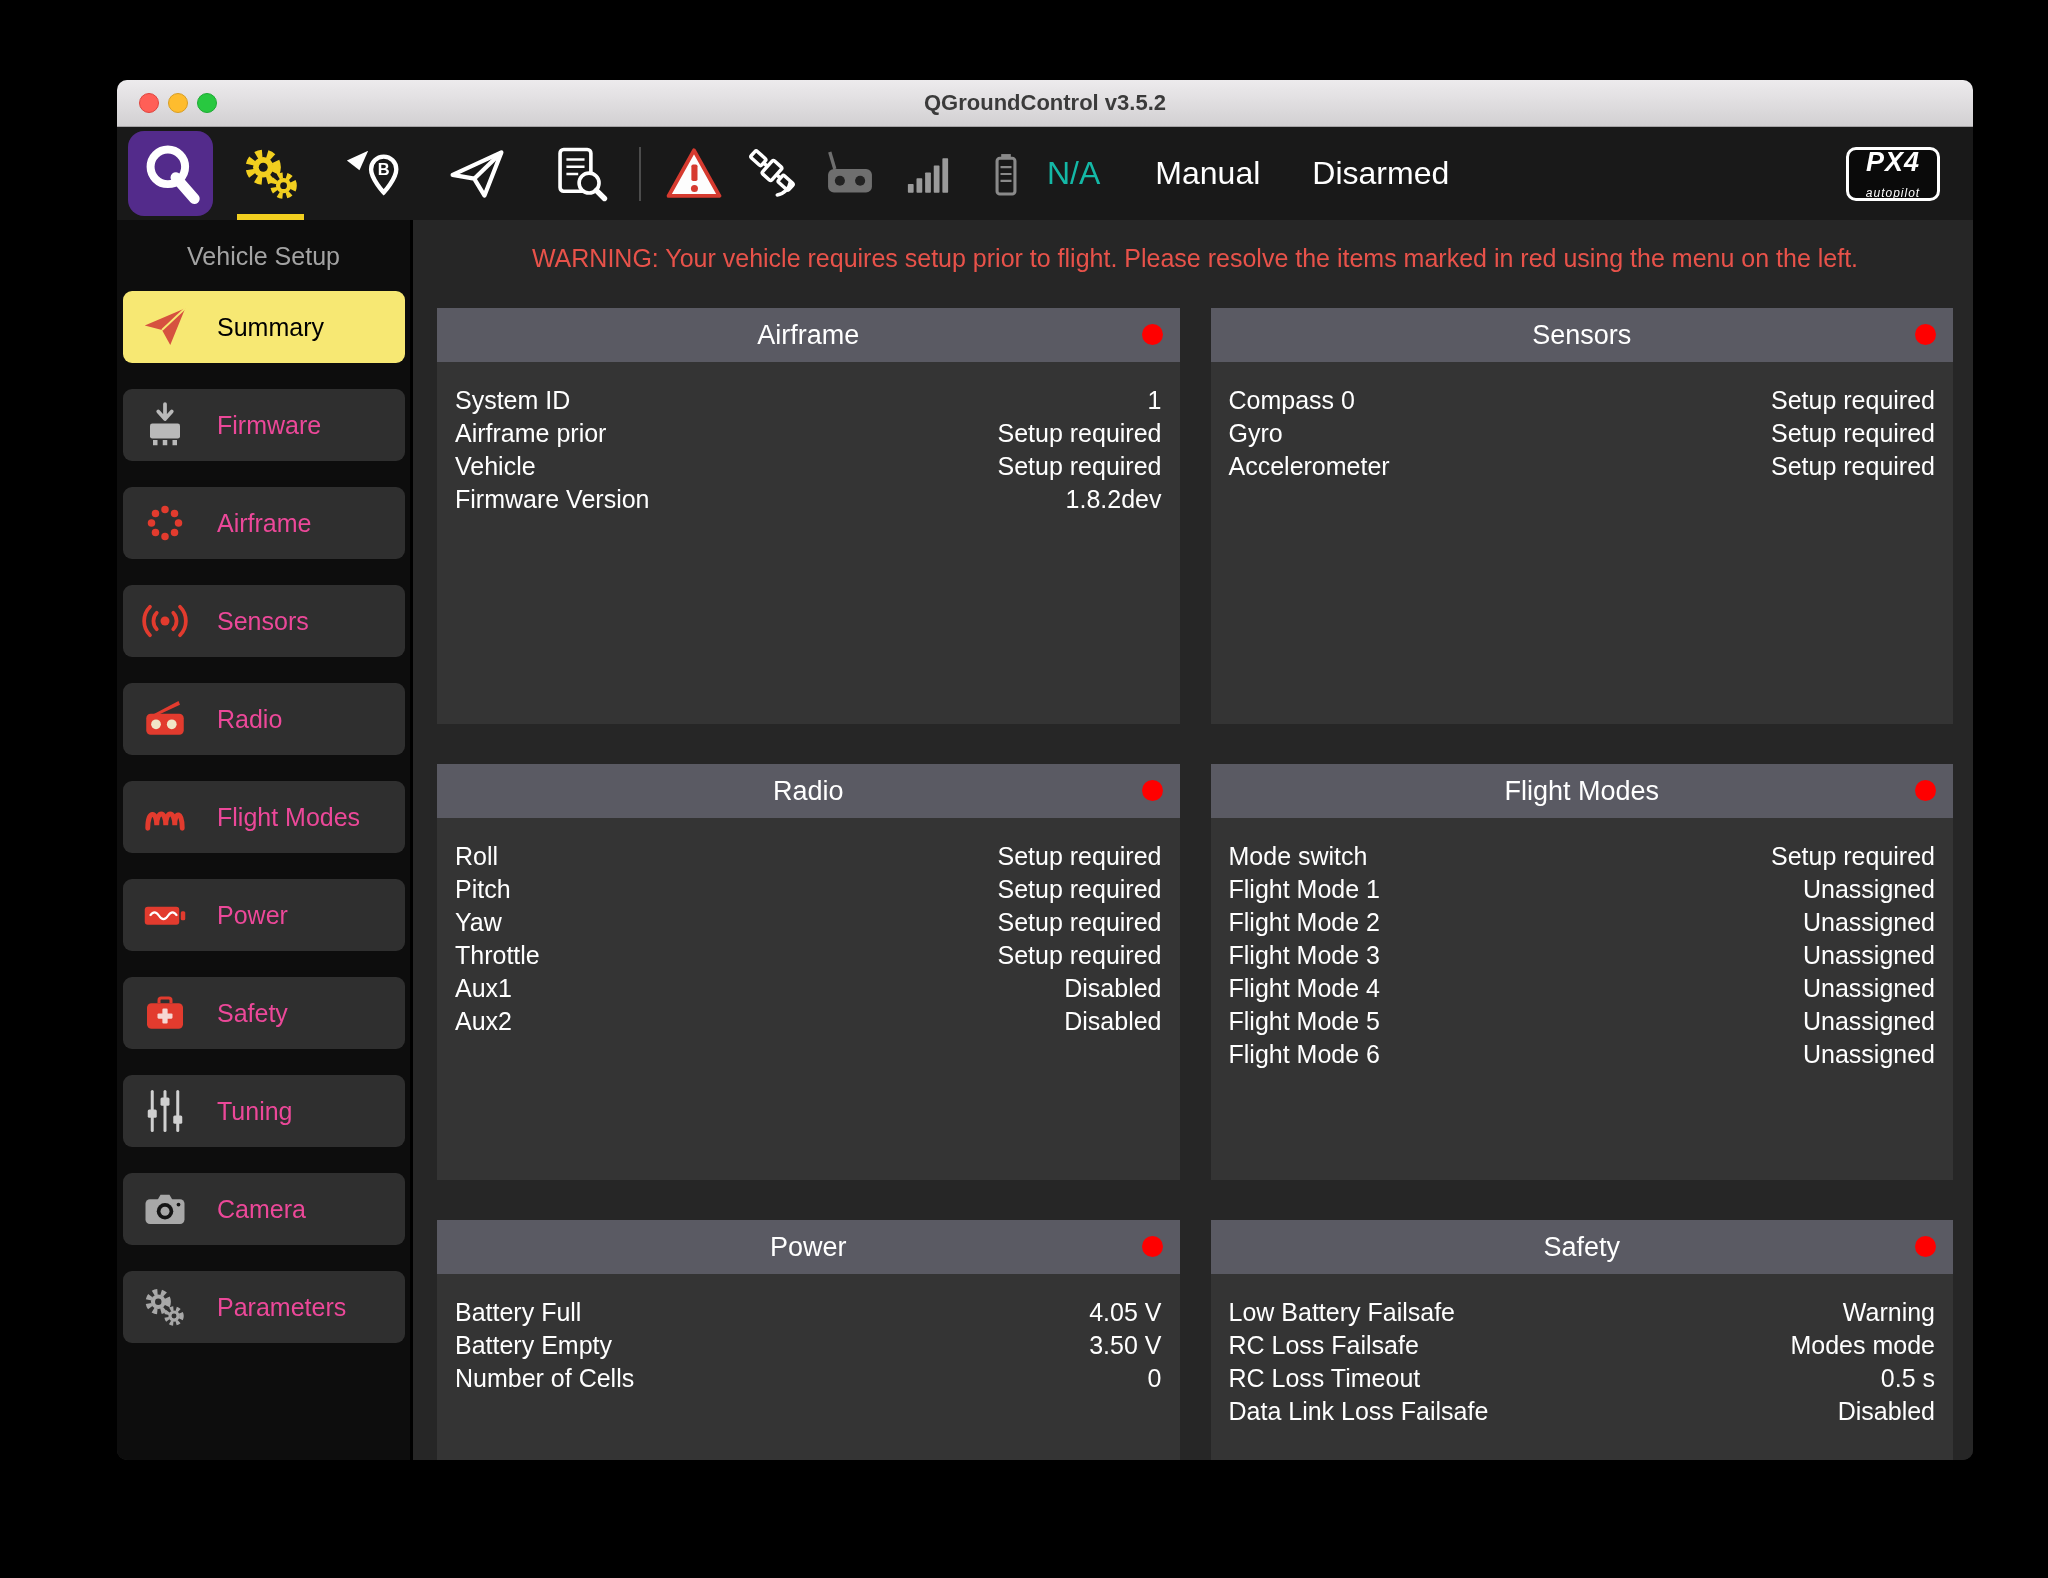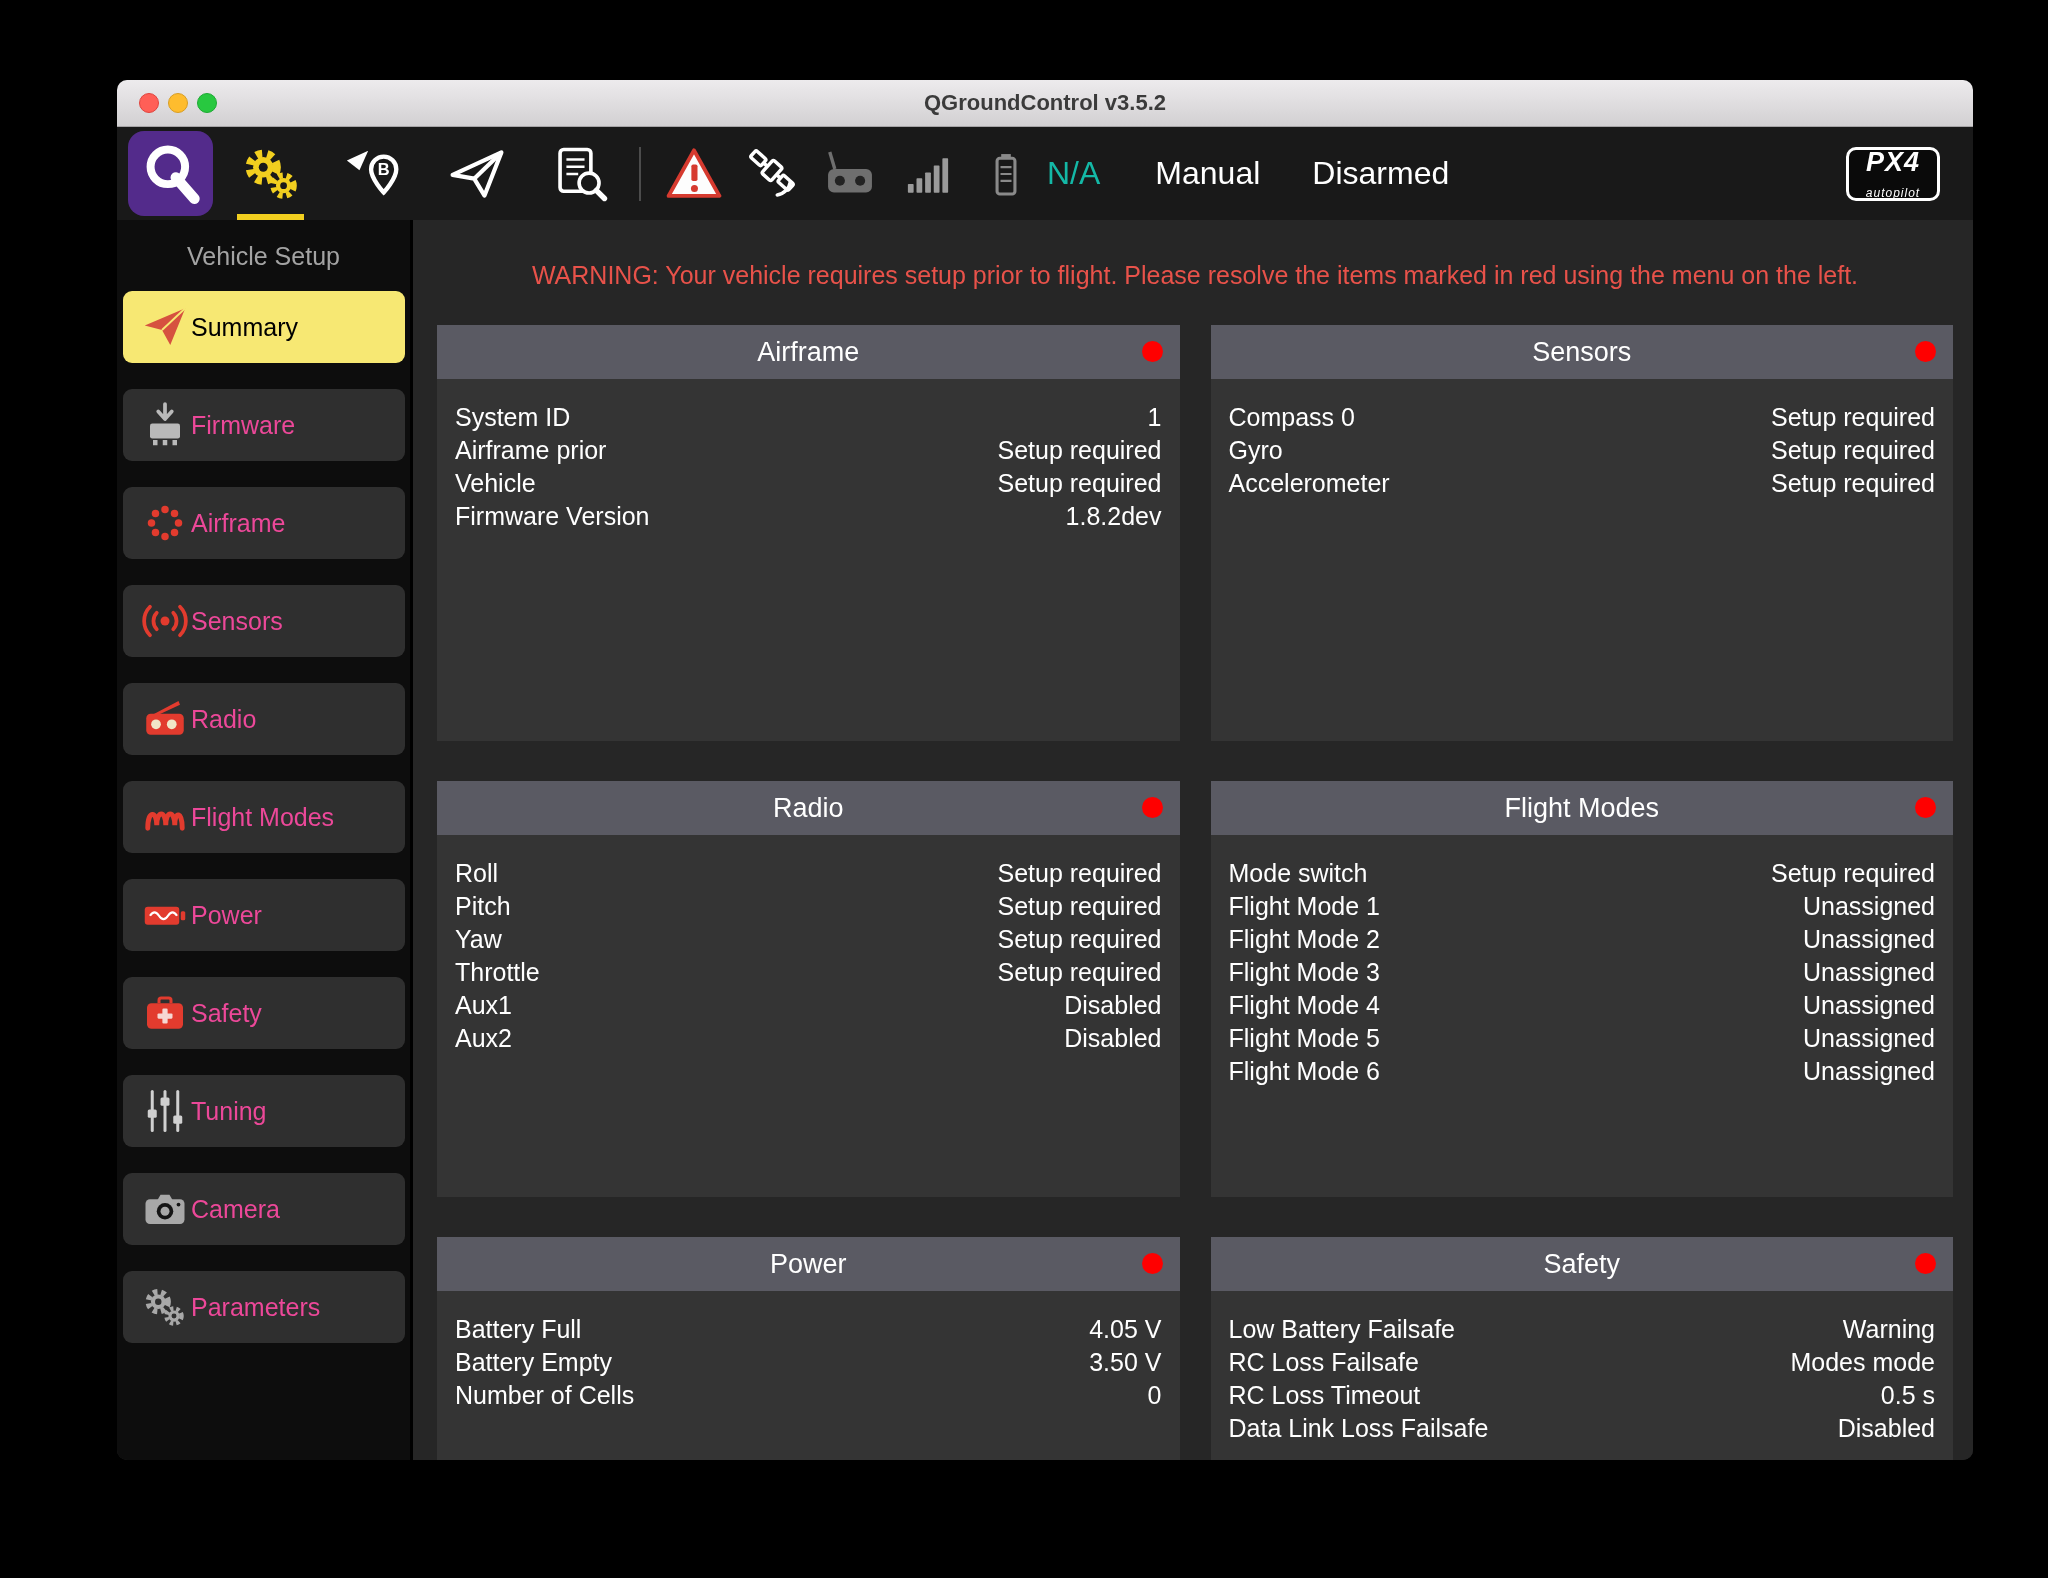--- a/index.html
+++ b/index.html
@@ -84,34 +84,34 @@
     border-right: 3px solid #000;
     padding-top: 14px;
     overflow: hidden;
   }
   .sidebar-title { color: #a3a3a3; font-size: 25px; text-align: center; height: 44px; line-height: 44px; }
   .sidebar-nav { padding: 13px 5px 0 6px; display: flex; flex-direction: column; gap: 26px; }
   .sidebar-item {
     height: 72px; flex: 0 0 72px;
     background: #2f2f2f; border-radius: 9px;
     display: flex; align-items: center;
-    padding-left: 16px; 
+    padding-left: 16px; gap: 26px;
     cursor: pointer;
   }
   .sidebar-item.selected { background: var(--accent-yellow, #f7e873); }
   .sidebar-item .icon { width: 52px; height: 52px; display: flex; align-items: center; justify-content: center; }
   .sidebar-item .icon svg { display: block; }
   .sidebar-item .label { color: #ec4899; font-size: 25px; white-space: nowrap; }
   .sidebar-item.selected .label { color: #000; }
   
   .main { flex: 1; padding: 14px 20px 0 24px; overflow: hidden; background: #262626; }
   .warning {
     color: var(--warning-text, #e8524a);
     font-size: 25px; line-height: 33px;
-    text-align: center; margin-top: 25px;
+    text-align: center; margin-top: 8px;
   }
   .cards {
     margin-top: 33px;
     display: grid; grid-template-columns: 1fr 1fr;
     grid-auto-rows: 416px;
     column-gap: 31px; row-gap: 40px;
   }
   .card { display: flex; flex-direction: column; overflow: hidden; }
   .card-header {
     flex: 0 0 54px; height: 54px;

